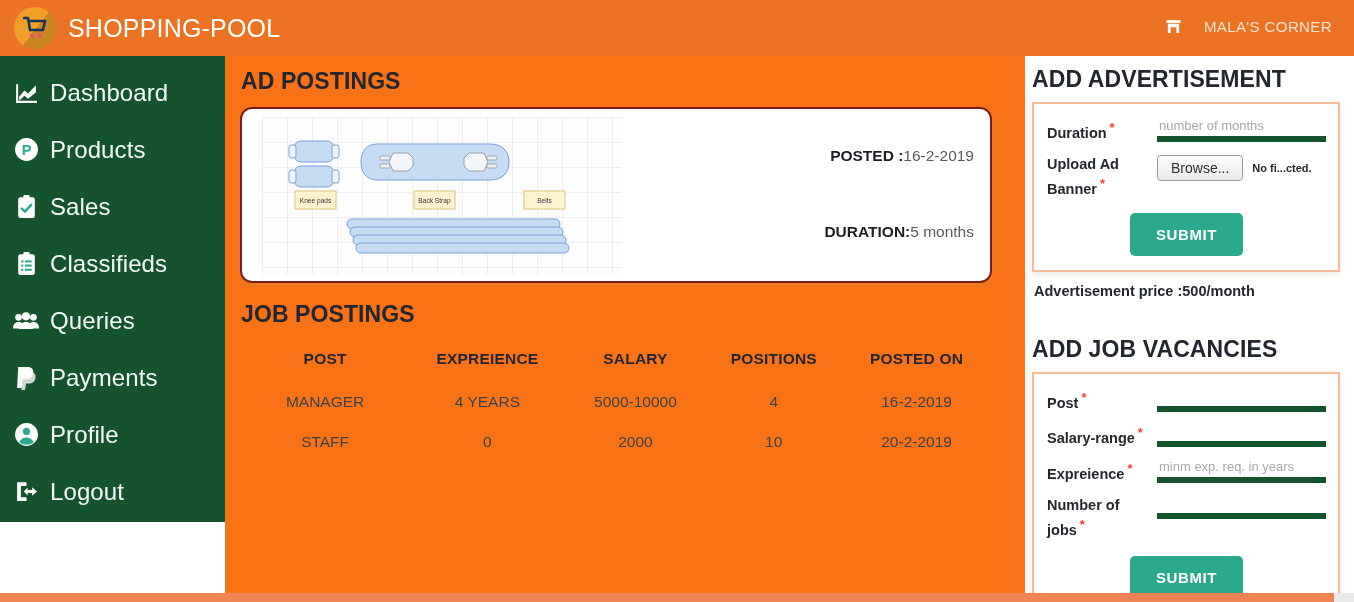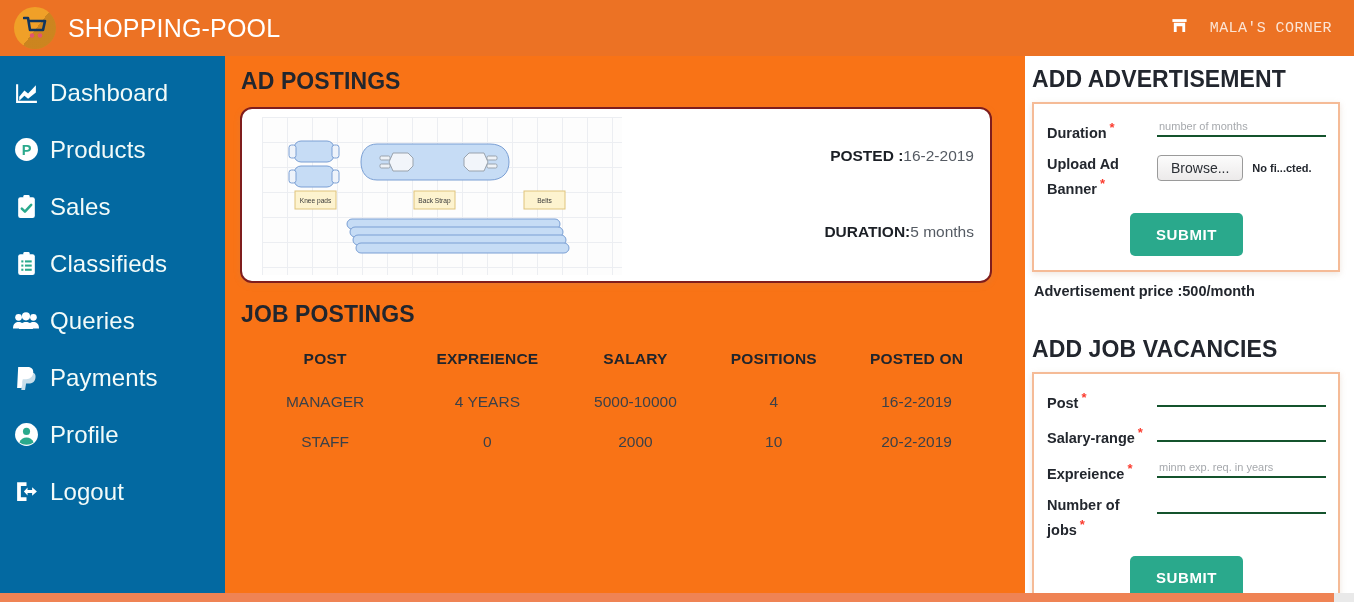--- a/index.html
+++ b/index.html
@@ -26,29 +26,29 @@
   }
   .logo .shade {
     position: absolute; left: 0; top: 0; width: 100%; height: 100%;
     background: linear-gradient(128deg, rgba(0,0,0,0) 52%, rgba(120,70,10,0.30) 52%);
   }
   .logo svg { position: absolute; left: 9px; top: 9px; }
   .brand-name {
     color: #ffffff; font-size: 25px; font-weight: 400; letter-spacing: .2px;
     white-space: nowrap;
   }
-  .userbox { display: flex; align-items: center; gap: 22px; padding-right: 6px; font-family: Liberation Mono, monospace; }
+  .userbox { display: flex; gap: 22px; padding-right: 6px; }
   .userbox .uname {
     color: #fbe4d4; font-size: 15px; letter-spacing: .4px; white-space: nowrap;
   }
 
   
   .sidebar {
-    position: absolute; left: 0; top: 56px; width: 225px; height: 537px;
-    background: #0369a1;
+    position: absolute; left: 0; top: 56px; width: 225px; height: 466px;
+    background: #14532d;
     padding-top: 8px;
   }
   .nav-item {
     display: flex; align-items: center; gap: 11px;
     height: 57px; padding-left: 13px;
     color: #f3fbf9; text-decoration: none;
     cursor: pointer;
   }
   .nav-item .nlabel { font-size: 24px; font-weight: 400; letter-spacing: .1px; white-space: nowrap; }
   .nav-item .nicon { width: 26px; height: 26px; display: flex; align-items: center; justify-content: center; flex: none; }
@@ -121,24 +121,24 @@
     padding: 12px 12px 14px 13px;
   }
   .frow { display: flex; align-items: flex-start; margin-bottom: 9px; }
   .flabel {
     width: 110px; flex: none; font-size: 14.5px; font-weight: 700; color: #23272e;
     line-height: 20px; padding-top: 2px;
   }
   .req { color: #fb3b2e; font-size: 13px; vertical-align: super; margin-left: 3px; }
   .fline { flex: 1; }
   .uinput {
-    width: 100%; border: none; border-bottom: 2px solid #14532d;
+    width: 100%; border: none; border-bottom: 6px solid #14532d;
     background: transparent; outline: none;
     font-family: "Liberation Sans", sans-serif;
-    font-size: 11px; color: #32363c; padding: 2px 2px 3px 2px;
+    font-size: 13px; color: #32363c; padding: 2px 2px 3px 2px;
   }
   .uinput::placeholder { color: #a6a9ad; }
   .filerow { display: flex; align-items: center; gap: 9px; padding-top: 3px; }
   .browse-btn {
     font-family: "Liberation Sans", sans-serif; font-size: 14px; color: #2b2f35;
     background: linear-gradient(#fcfcfc, #eceaea);
     border: 1px solid #9a9a9a; border-radius: 4px;
     padding: 4px 13px; cursor: pointer; white-space: nowrap;
   }
   .fname { font-size: 11px; font-weight: 700; color: #23272e; white-space: nowrap; }

